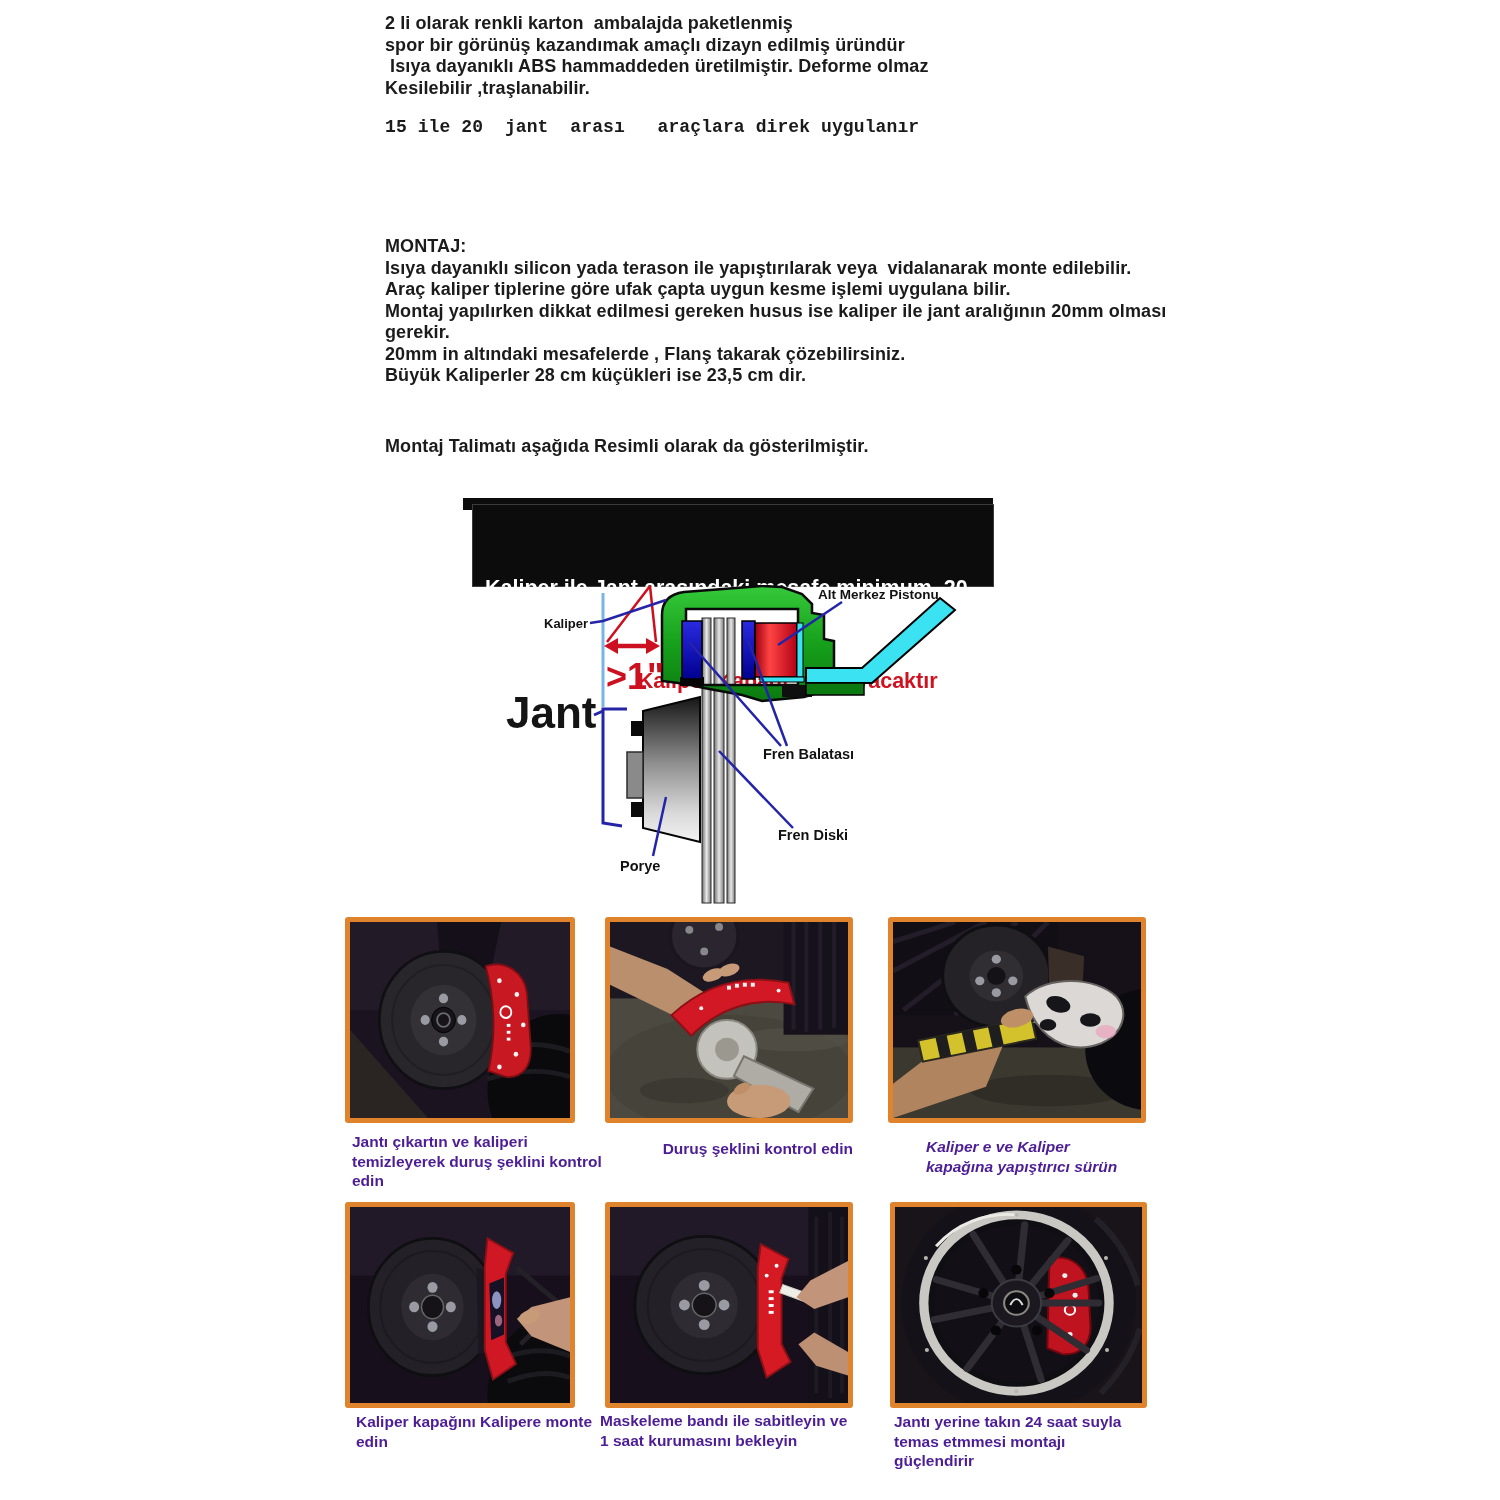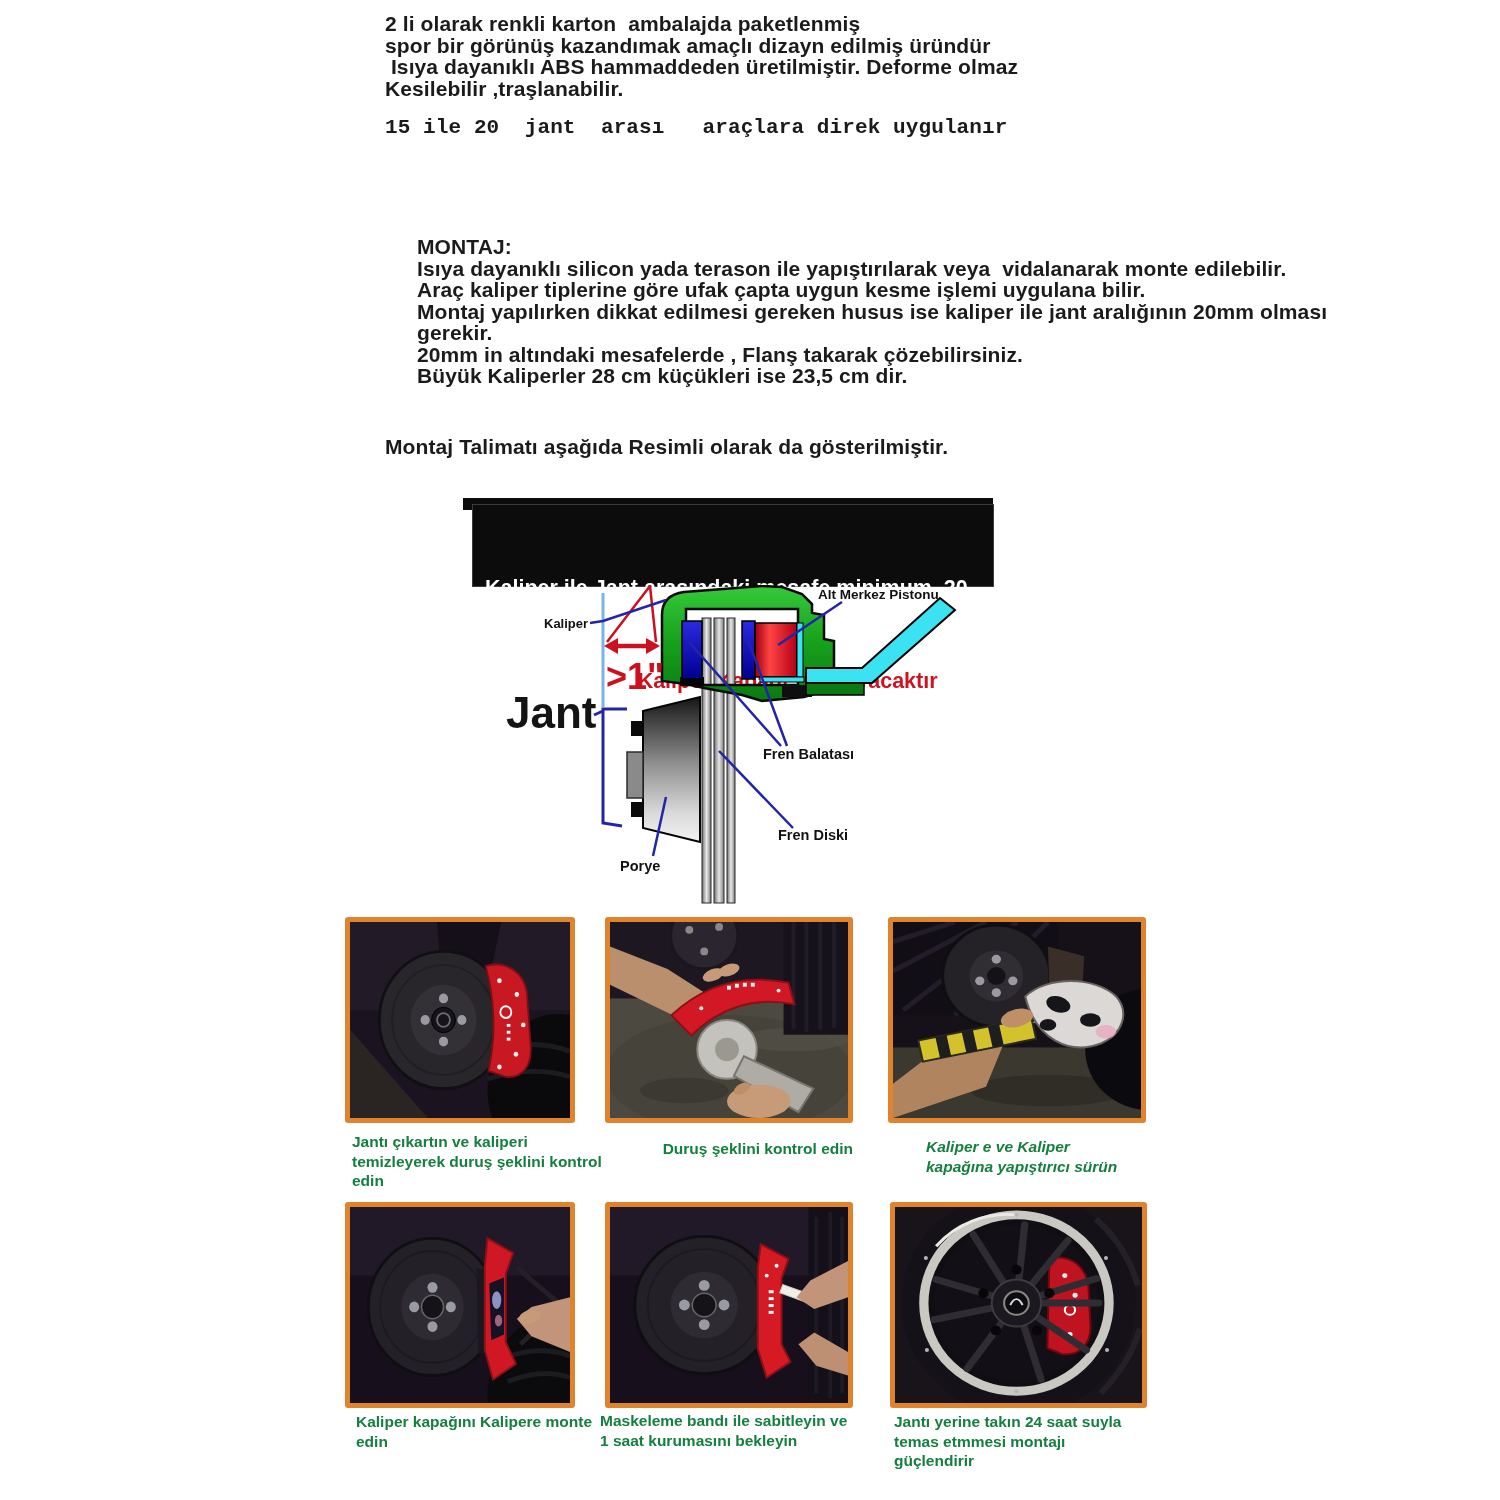--- a/index.html
+++ b/index.html
@@ -1,50 +1,50 @@
 <!DOCTYPE html>
 <html><head>
 <meta charset="utf-8">
 <style>
   html,body{margin:0;padding:0;background:#ffffff;}
   #canvas{position:relative;width:1500px;height:1500px;background:#ffffff;overflow:hidden;
           font-family:"Liberation Sans",sans-serif;color:#1b1b1b;}
-  .txtblock{position:absolute;font-size:21px;font-weight:bold;line-height:21.5px;
+  .txtblock{position:absolute;font-size:18px;font-weight:bold;line-height:21.5px;
             white-space:pre-wrap;color:#1b1b1b;letter-spacing:.1px;}
   
   .banner{position:absolute;left:463px;top:498px;width:530px;height:88px;}
   .banner .step{position:absolute;left:0;top:0;width:530px;height:12px;background:#0c0c0c;}
   .banner .main{position:absolute;left:10px;top:7px;width:520px;height:81px;background:#0c0c0c;
                 box-shadow:0 0 0 1px #3c3c3c;}
   .banner .lines{position:absolute;left:22px;top:13px;font-weight:bold;font-size:21.5px;
                  line-height:31px;color:#ffffff;white-space:pre-wrap;}
   .banner .red{color:#cf1220;margin-left:14px;}
   
   .diagram{position:absolute;left:460px;top:585px;width:540px;height:330px;}
   svg text{font-family:"Liberation Sans",sans-serif;font-weight:bold;}
   
   .photo{position:absolute;border:5px solid #df832d;border-radius:3px;background:#1a1118;
          box-shadow:inset 0 0 0 1px #7a4515;}
   .photo svg{display:block;}
   .cap{position:absolute;font-size:15.5px;font-weight:bold;line-height:19.5px;
-       color:#15803d;white-space:pre-wrap;}
+       color:#4c1d95;white-space:pre-wrap;}
   .cap.center{text-align:right;}
 </style>
 </head>
 <body>
 
 <div id="canvas">
 
   <div class="txtblock" style="left:385px;top:13px;">2 li olarak renkli karton  ambalajda paketlenmiş
 spor bir görünüş kazandımak amaçlı dizayn edilmiş üründür
  Isıya dayanıklı ABS hammaddeden üretilmiştir. Deforme olmaz
 Kesilebilir ,traşlanabilir.</div>
   <div class="txtblock" style="left:385px;top:117px;font-family:Liberation Mono, monospace;">15 ile 20  jant  arası   araçlara direk uygulanır</div>
 
-  <div class="txtblock" style="left:385px;top:236px;margin-left:32px;">MONTAJ:
+  <div class="txtblock" style="left:385px;top:236px;">MONTAJ:
 Isıya dayanıklı silicon yada terason ile yapıştırılarak veya  vidalanarak monte edilebilir.
 Araç kaliper tiplerine göre ufak çapta uygun kesme işlemi uygulana bilir.
 Montaj yapılırken dikkat edilmesi gereken husus ise kaliper ile jant aralığının 20mm olması
 gerekir.
 20mm in altındaki mesafelerde , Flanş takarak çözebilirsiniz.
 Büyük Kaliperler 28 cm küçükleri ise 23,5 cm dir.</div>
   <div class="txtblock" style="left:385px;top:403px;margin-top:33px;">Montaj Talimatı aşağıda Resimli olarak da gösterilmiştir.</div>
 
   <div class="banner">
     <div class="step"></div>

